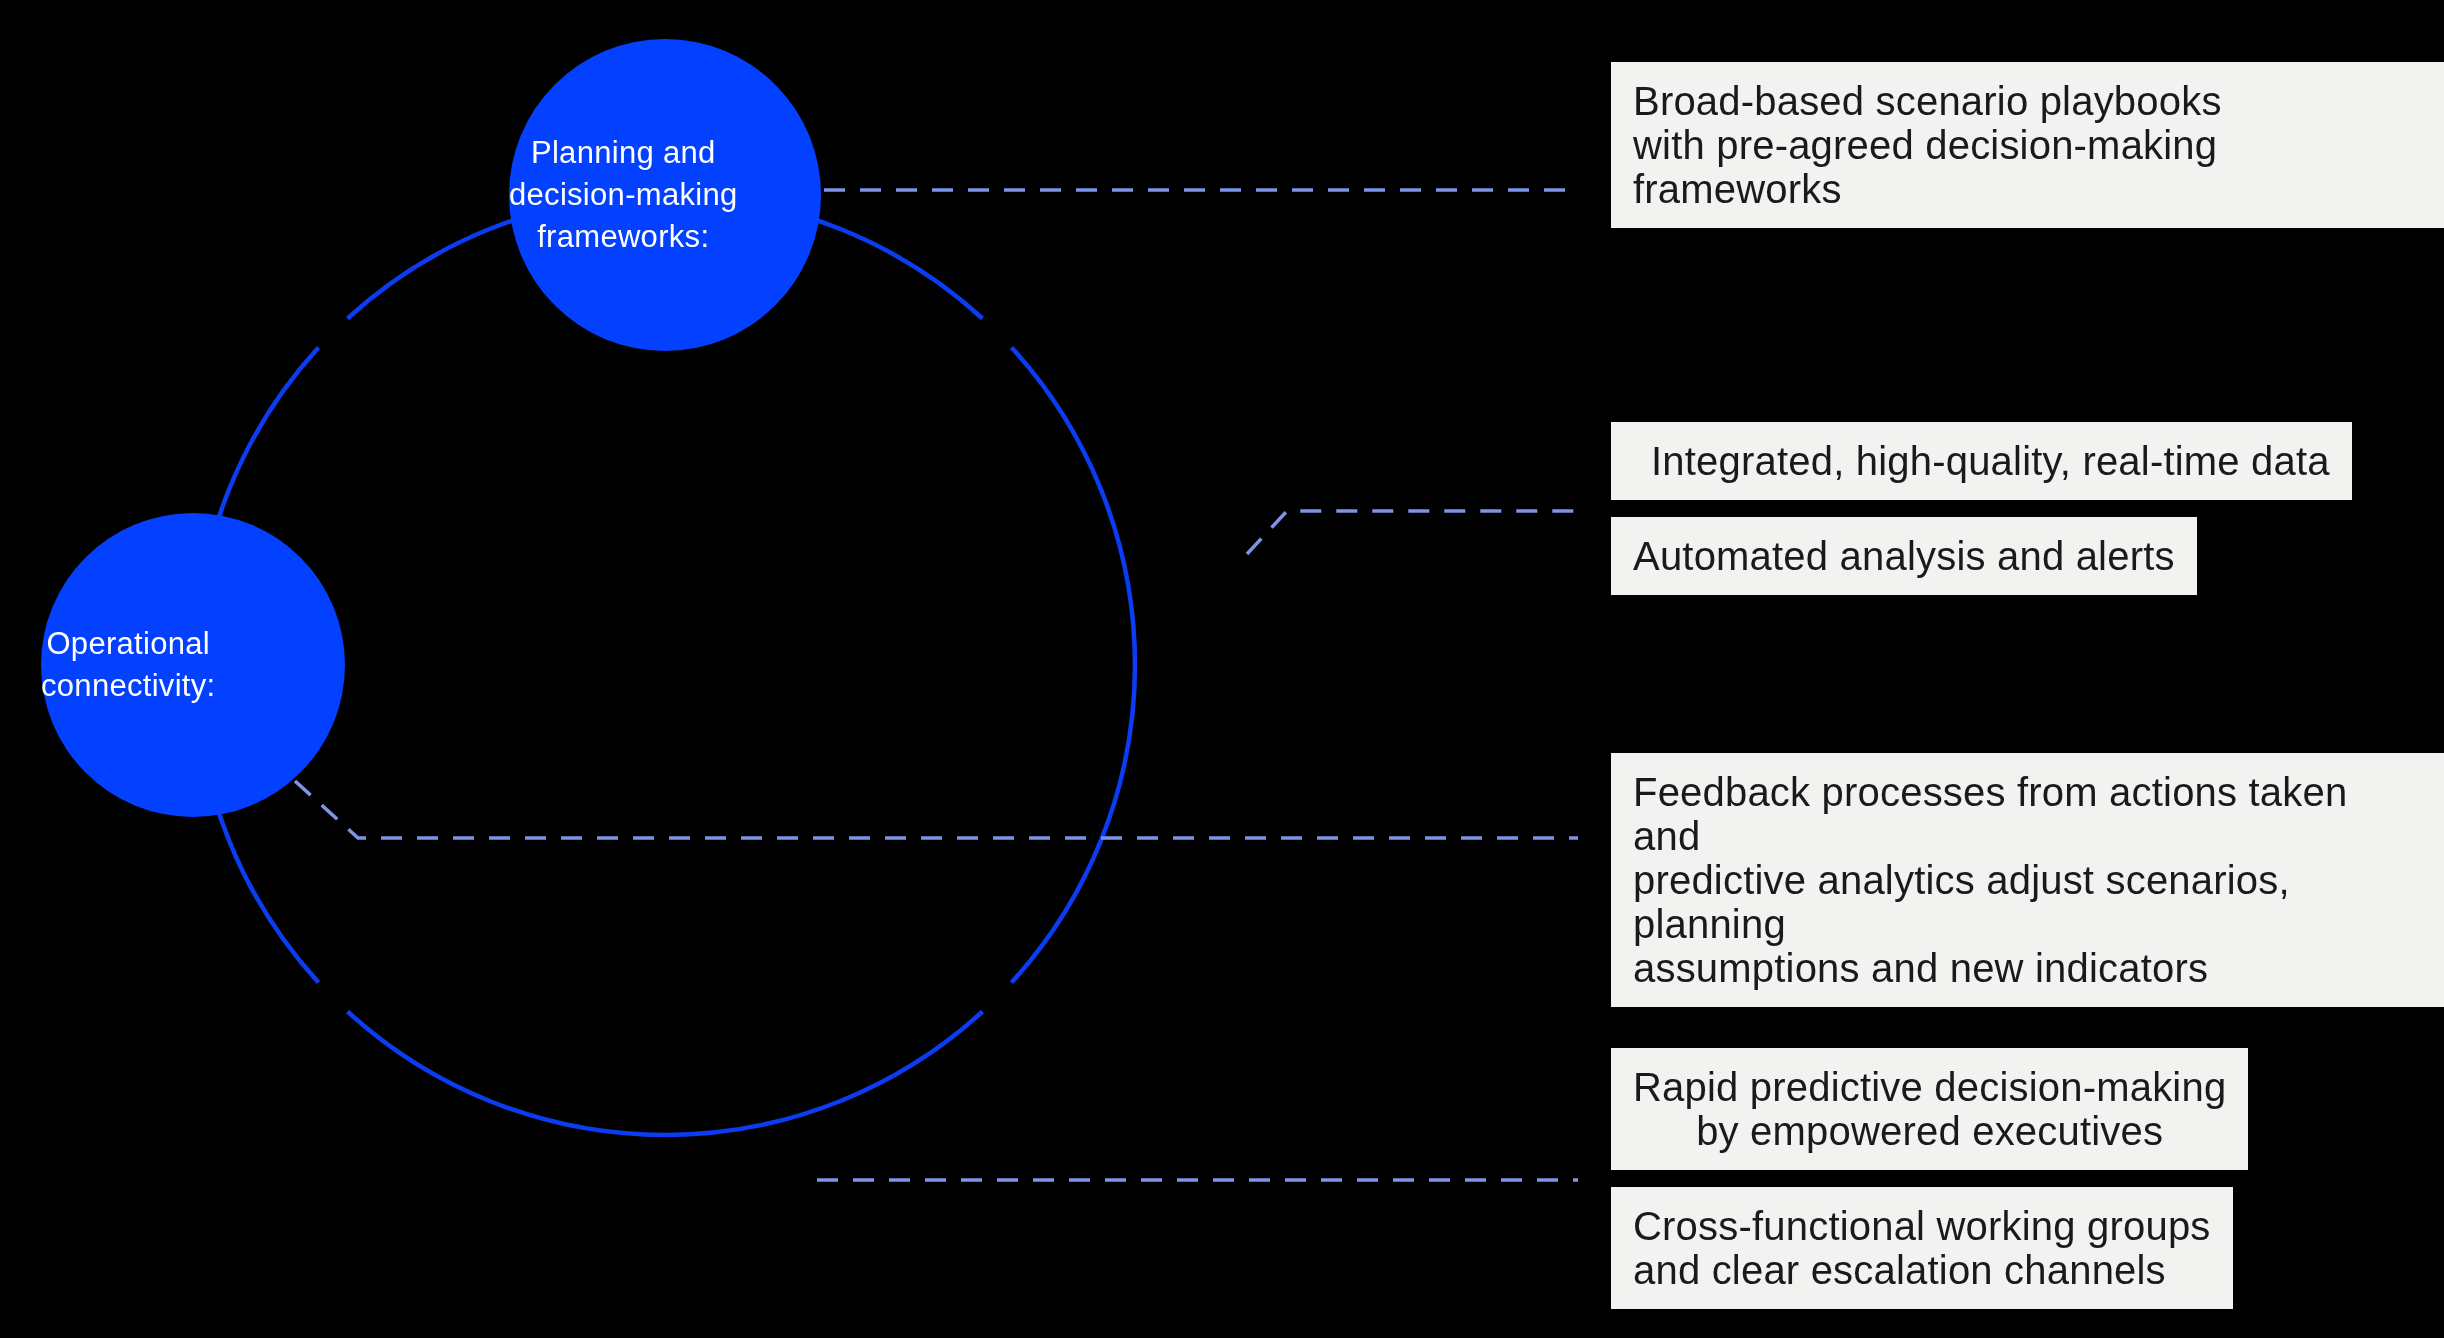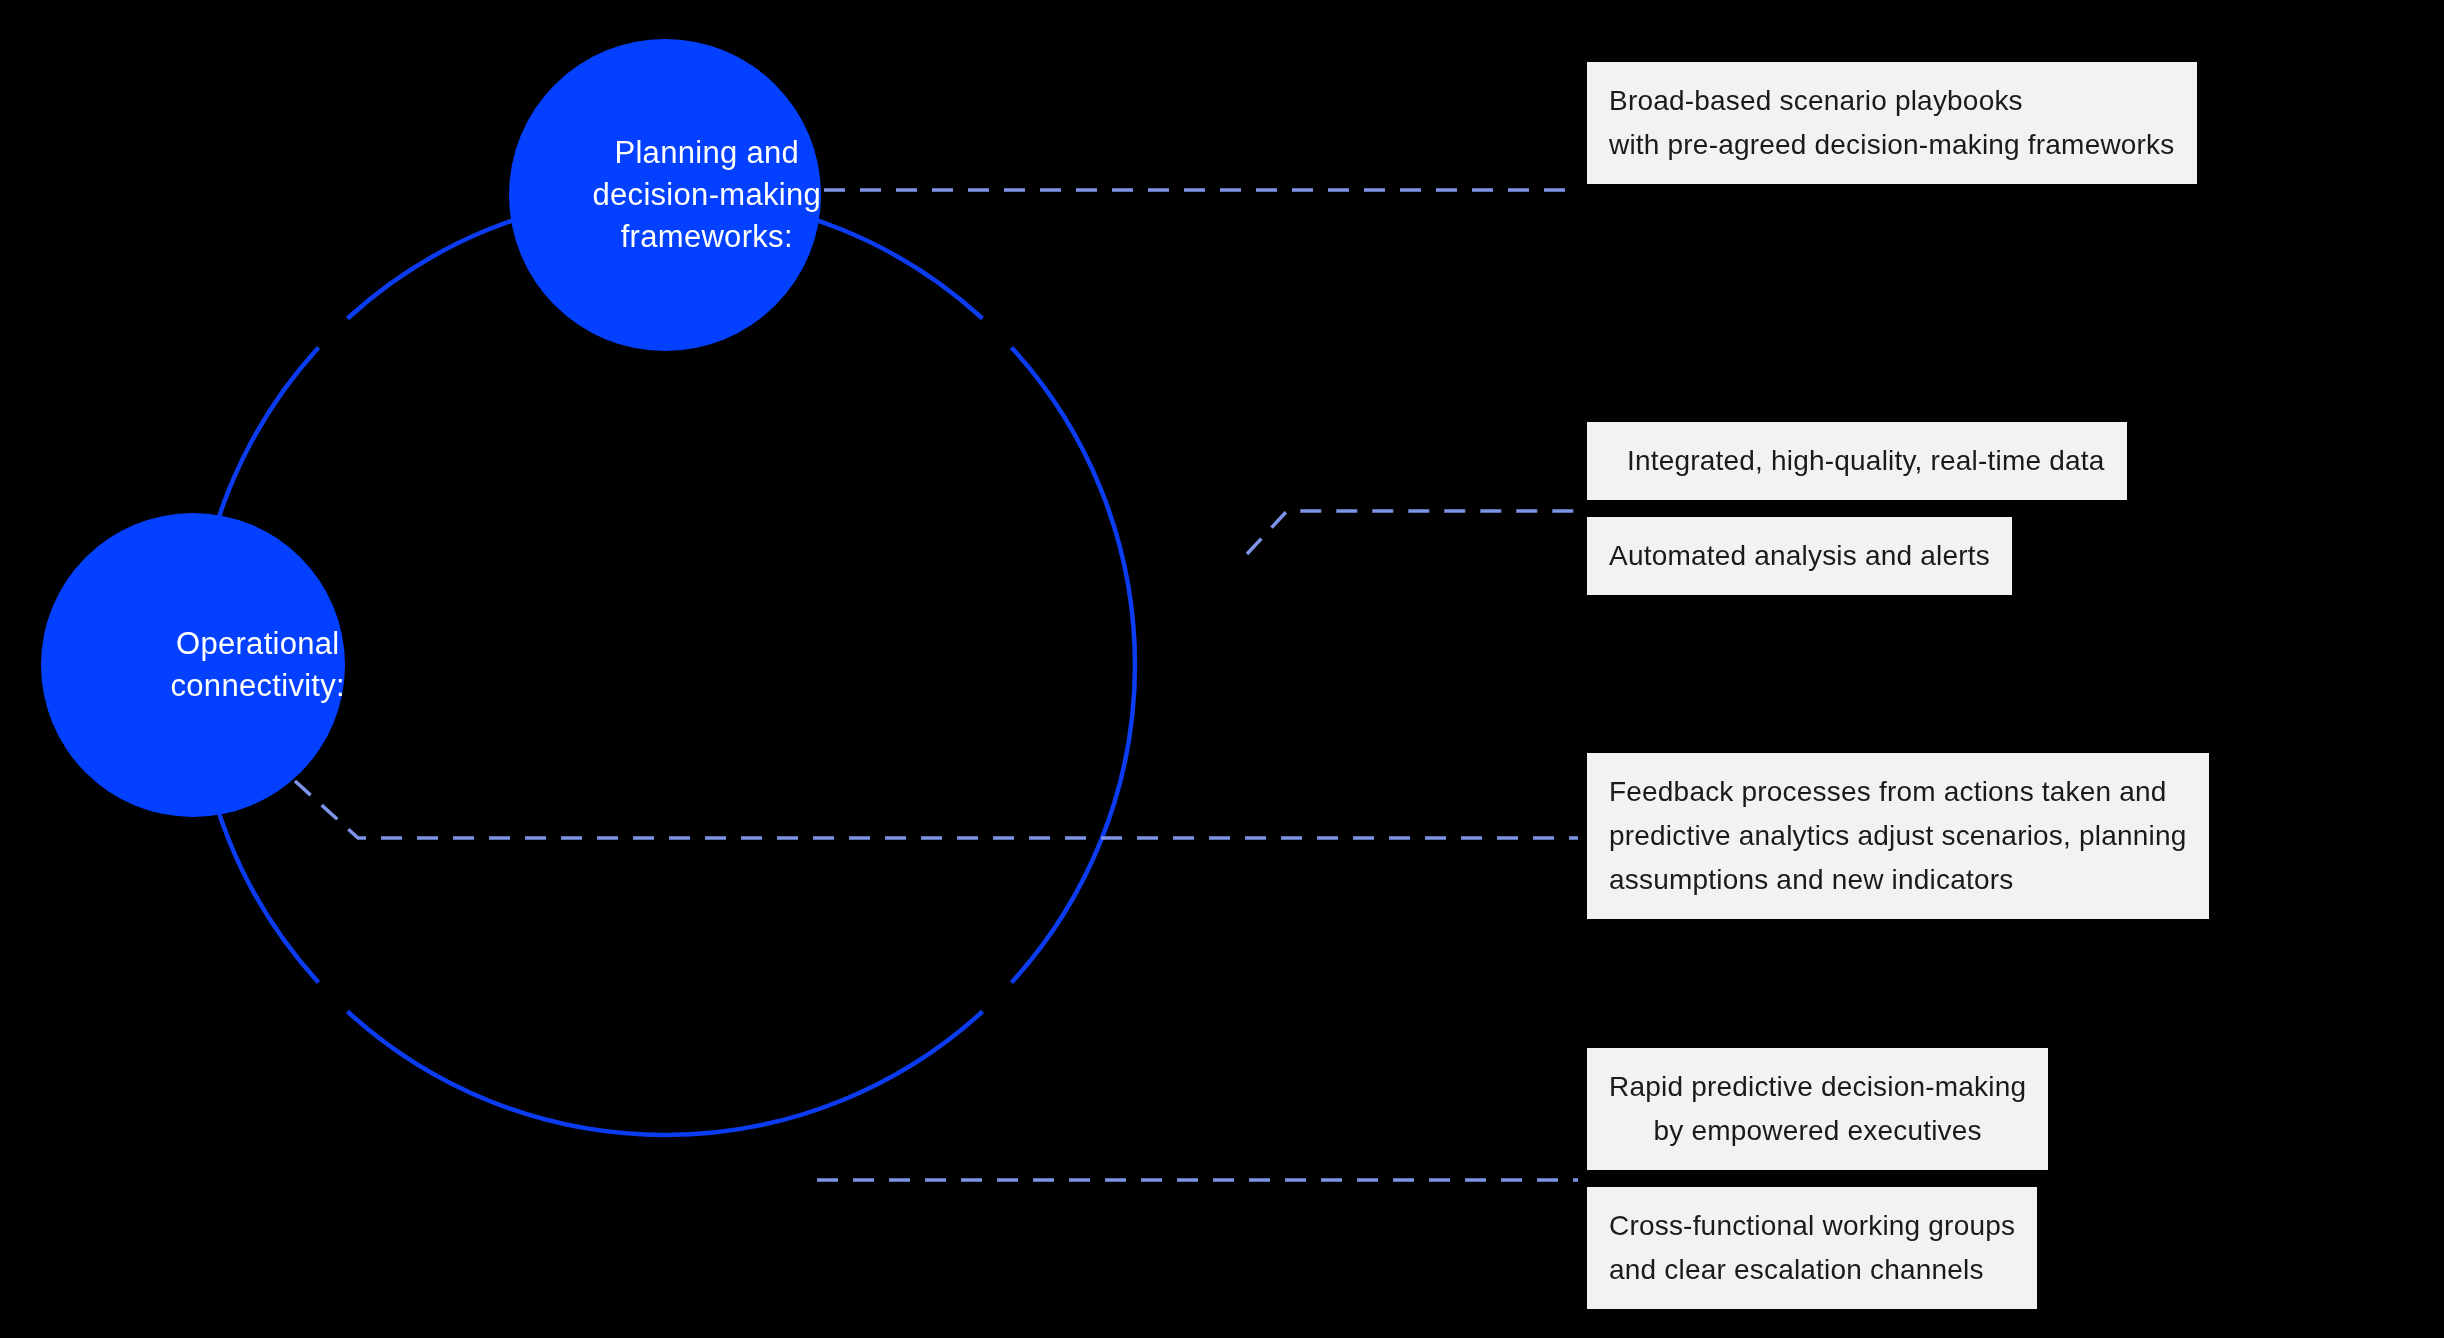--- a/index.html
+++ b/index.html
@@ -32,41 +32,42 @@
     stroke: #7e94e8;
     stroke-width: 3.5;
     stroke-dasharray: 21 15;
   }
   .node {
     position: absolute;
     border-radius: 50%;
     background: #0340ff;
     display: flex;
     align-items: center;
-    justify-content: flex-end;
+    justify-content: flex-start;
     text-align: center;
   }
   .node-label {
     color: #ffffff;
     font-size: 31px;
     line-height: 42px;
     font-weight: 400;
     letter-spacing: 0.3px;
     white-space: pre-line;
   }
   .note {
     position: absolute;
     background: #f2f2f1;
     color: #1a1a1a;
-    font-size: 28px;
+    font-size: 40px;
     line-height: 44px;
     font-weight: 400;
     padding: 17px 22px;
     white-space: pre-line;
     letter-spacing: 0.2px;
+    margin-left: 24px;
   }
 </style>
 </head>
 <body>
 
 <div class="stage">
 
   <svg class="layer" viewBox="0 0 2444 1338" aria-hidden="true">
 
     <path class="ring-arc" d="M 982.5 1011.5 A 470 470 0 0 1 347.5 1011.5"></path>

